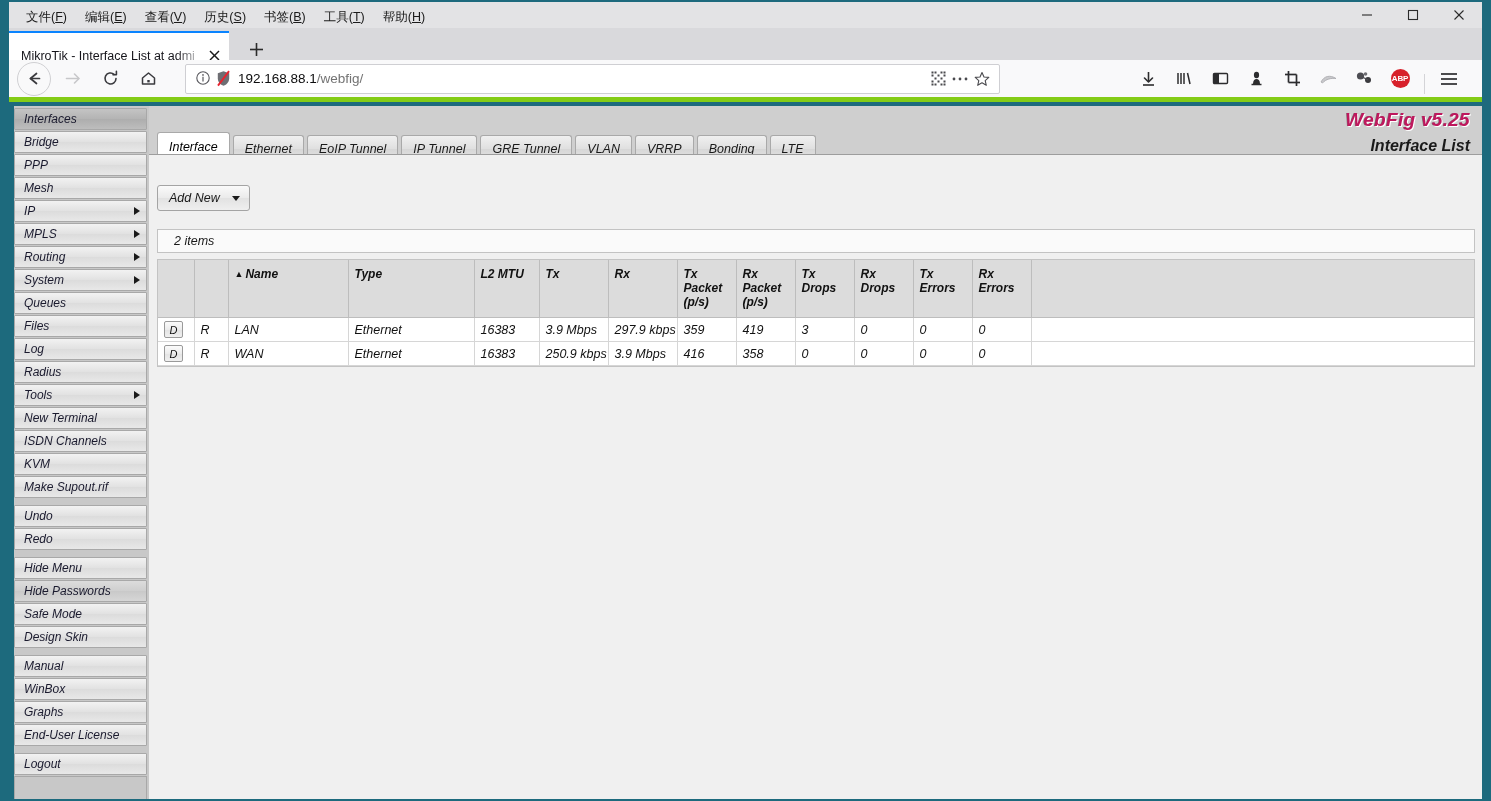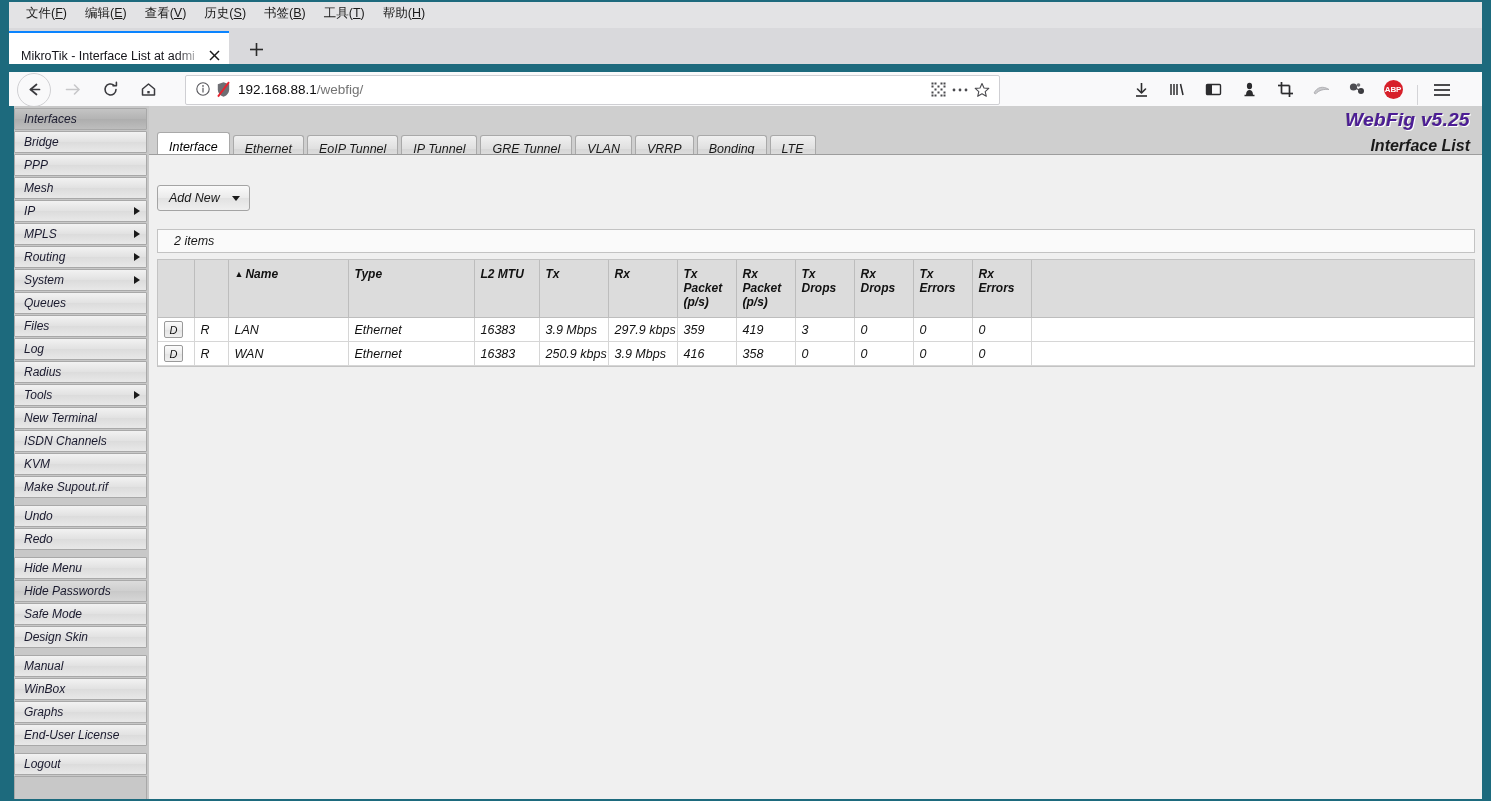--- a/index.html
+++ b/index.html
@@ -16,21 +16,21 @@
   }
 
   
   .win-border-left  { position:absolute; left:0; top:0; width:9px;  height:801px; background:#1d6a7d; }
   .win-border-right { position:absolute; right:0; top:0; width:9px; height:801px; background:#1d6a7d; }
   .win-border-top   { position:absolute; left:0; top:0; width:1491px; height:2px; background:#1d6a7d; }
 
   
   .menubar {
     position:absolute; left:9px; top:2px; width:1473px; height:26px;
-    background:#e3e3e5; display:flex; align-items:flex-start;flex-direction:column;
+    background:#e3e3e5; display:flex; align-items:flex-end;
   }
   .menu-items { display:flex; align-items:center; padding-left:8px; }
   .menu-item {
     font-size:12.5px; color:#1a1a1a; padding:3px 9px; line-height:16px;
     white-space:nowrap; cursor:default;
   }
   .menu-item u { text-decoration: underline; }
   .win-ctrls { margin-left:auto; display:flex; height:26px; }
   .win-btn {
     width:46px; height:26px; display:flex; align-items:center; justify-content:center;
@@ -58,44 +58,44 @@
     width:18px; height:18px; display:flex; align-items:center; justify-content:center;
     cursor:pointer; flex:none;
   }
   .newtab {
     position:absolute; left:231px; top:7px; width:32px; height:29px;
     display:flex; align-items:center; justify-content:center; cursor:pointer;
   }
 
   
   .navbar {
-    position:absolute; left:9px; top:72px; width:1473px; height:42px;
+    position:absolute; left:9px; top:60px; width:1473px; height:42px;
     background:#f9f9fa; display:flex; align-items:center;
-    border-bottom:7px solid #84cc16;
+    border-bottom:5px solid #84cc16;
   }
   .nav-btn {
     width:34px; height:34px; margin:0 2px;
     display:flex; align-items:center; justify-content:center; cursor:pointer;
     border-radius:3px;
   }
   .nav-btn.first { margin-left:8px; border:1px solid #d0d0d3; border-radius:50%; }
   .nav-btn.disabled { opacity:.35; cursor:default; }
 
   .urlbar {
     flex:none; width:815px; height:30px; margin-left:18px;
     background:#ffffff; border:1px solid #cfcfd3; border-radius:2px;
     display:flex; align-items:center; padding:0 6px 0 9px;
   }
   .url-ident { width:17px; height:17px; flex:none; margin-right:4px; }
   .url-shield { width:15px; height:17px; flex:none; margin-right:7px; position:relative; }
   .url-text { flex:1; font-size:13.5px; color:#0c0c0d; white-space:nowrap; overflow:hidden; }
   .url-text .path { color:#737373; }
   .url-icon { width:22px; height:22px; display:flex; align-items:center; justify-content:center; cursor:pointer; flex:none; }
 
-  .toolbar-right { display:flex; align-items:flex-end; margin-left:auto; padding-right:22px; }
+  .toolbar-right { display:flex; align-items:flex-end; margin-left:auto; padding-right:15px; }
   .tb-btn {
     width:30px; height:30px; margin:0 3px;
     display:flex; align-items:center; justify-content:center; cursor:pointer;
   }
   .tb-sep { width:1px; height:20px; background:#d4d4d7; margin:0 6px; }
   .abp-badge {
     width:19px; height:19px; border-radius:50%; background:#d7202a;
     color:#fff; font-size:8px; font-weight:bold; letter-spacing:-.2px;
     display:flex; align-items:center; justify-content:center;
     font-family:"Liberation Sans", sans-serif;
@@ -141,21 +141,21 @@
   
   .main {
     position:absolute; left:140px; top:0; width:1333px; height:693px;
     background:#f0f0f0;
   }
   .main-head {
     position:relative; height:48px; background:#cfcfcf;
   }
   .webfig-ver {
     position:absolute; right:12px; top:3px;
-    font-size:19px; font-weight:bold; color:#4c1d95;
+    font-size:19px; font-weight:bold; color:#be185d;
     text-shadow: 1px 1px 0 #ffffff, -0.5px -0.5px 0 #7d7d7d;
     letter-spacing:.3px;
   }
   .page-title {
     position:absolute; right:12px; top:31px;
     font-size:16px; font-weight:bold; color:#1a1a1a;
   }
 
   .tabs {
     position:absolute; left:8px; top:26px; display:flex; align-items:flex-end;

